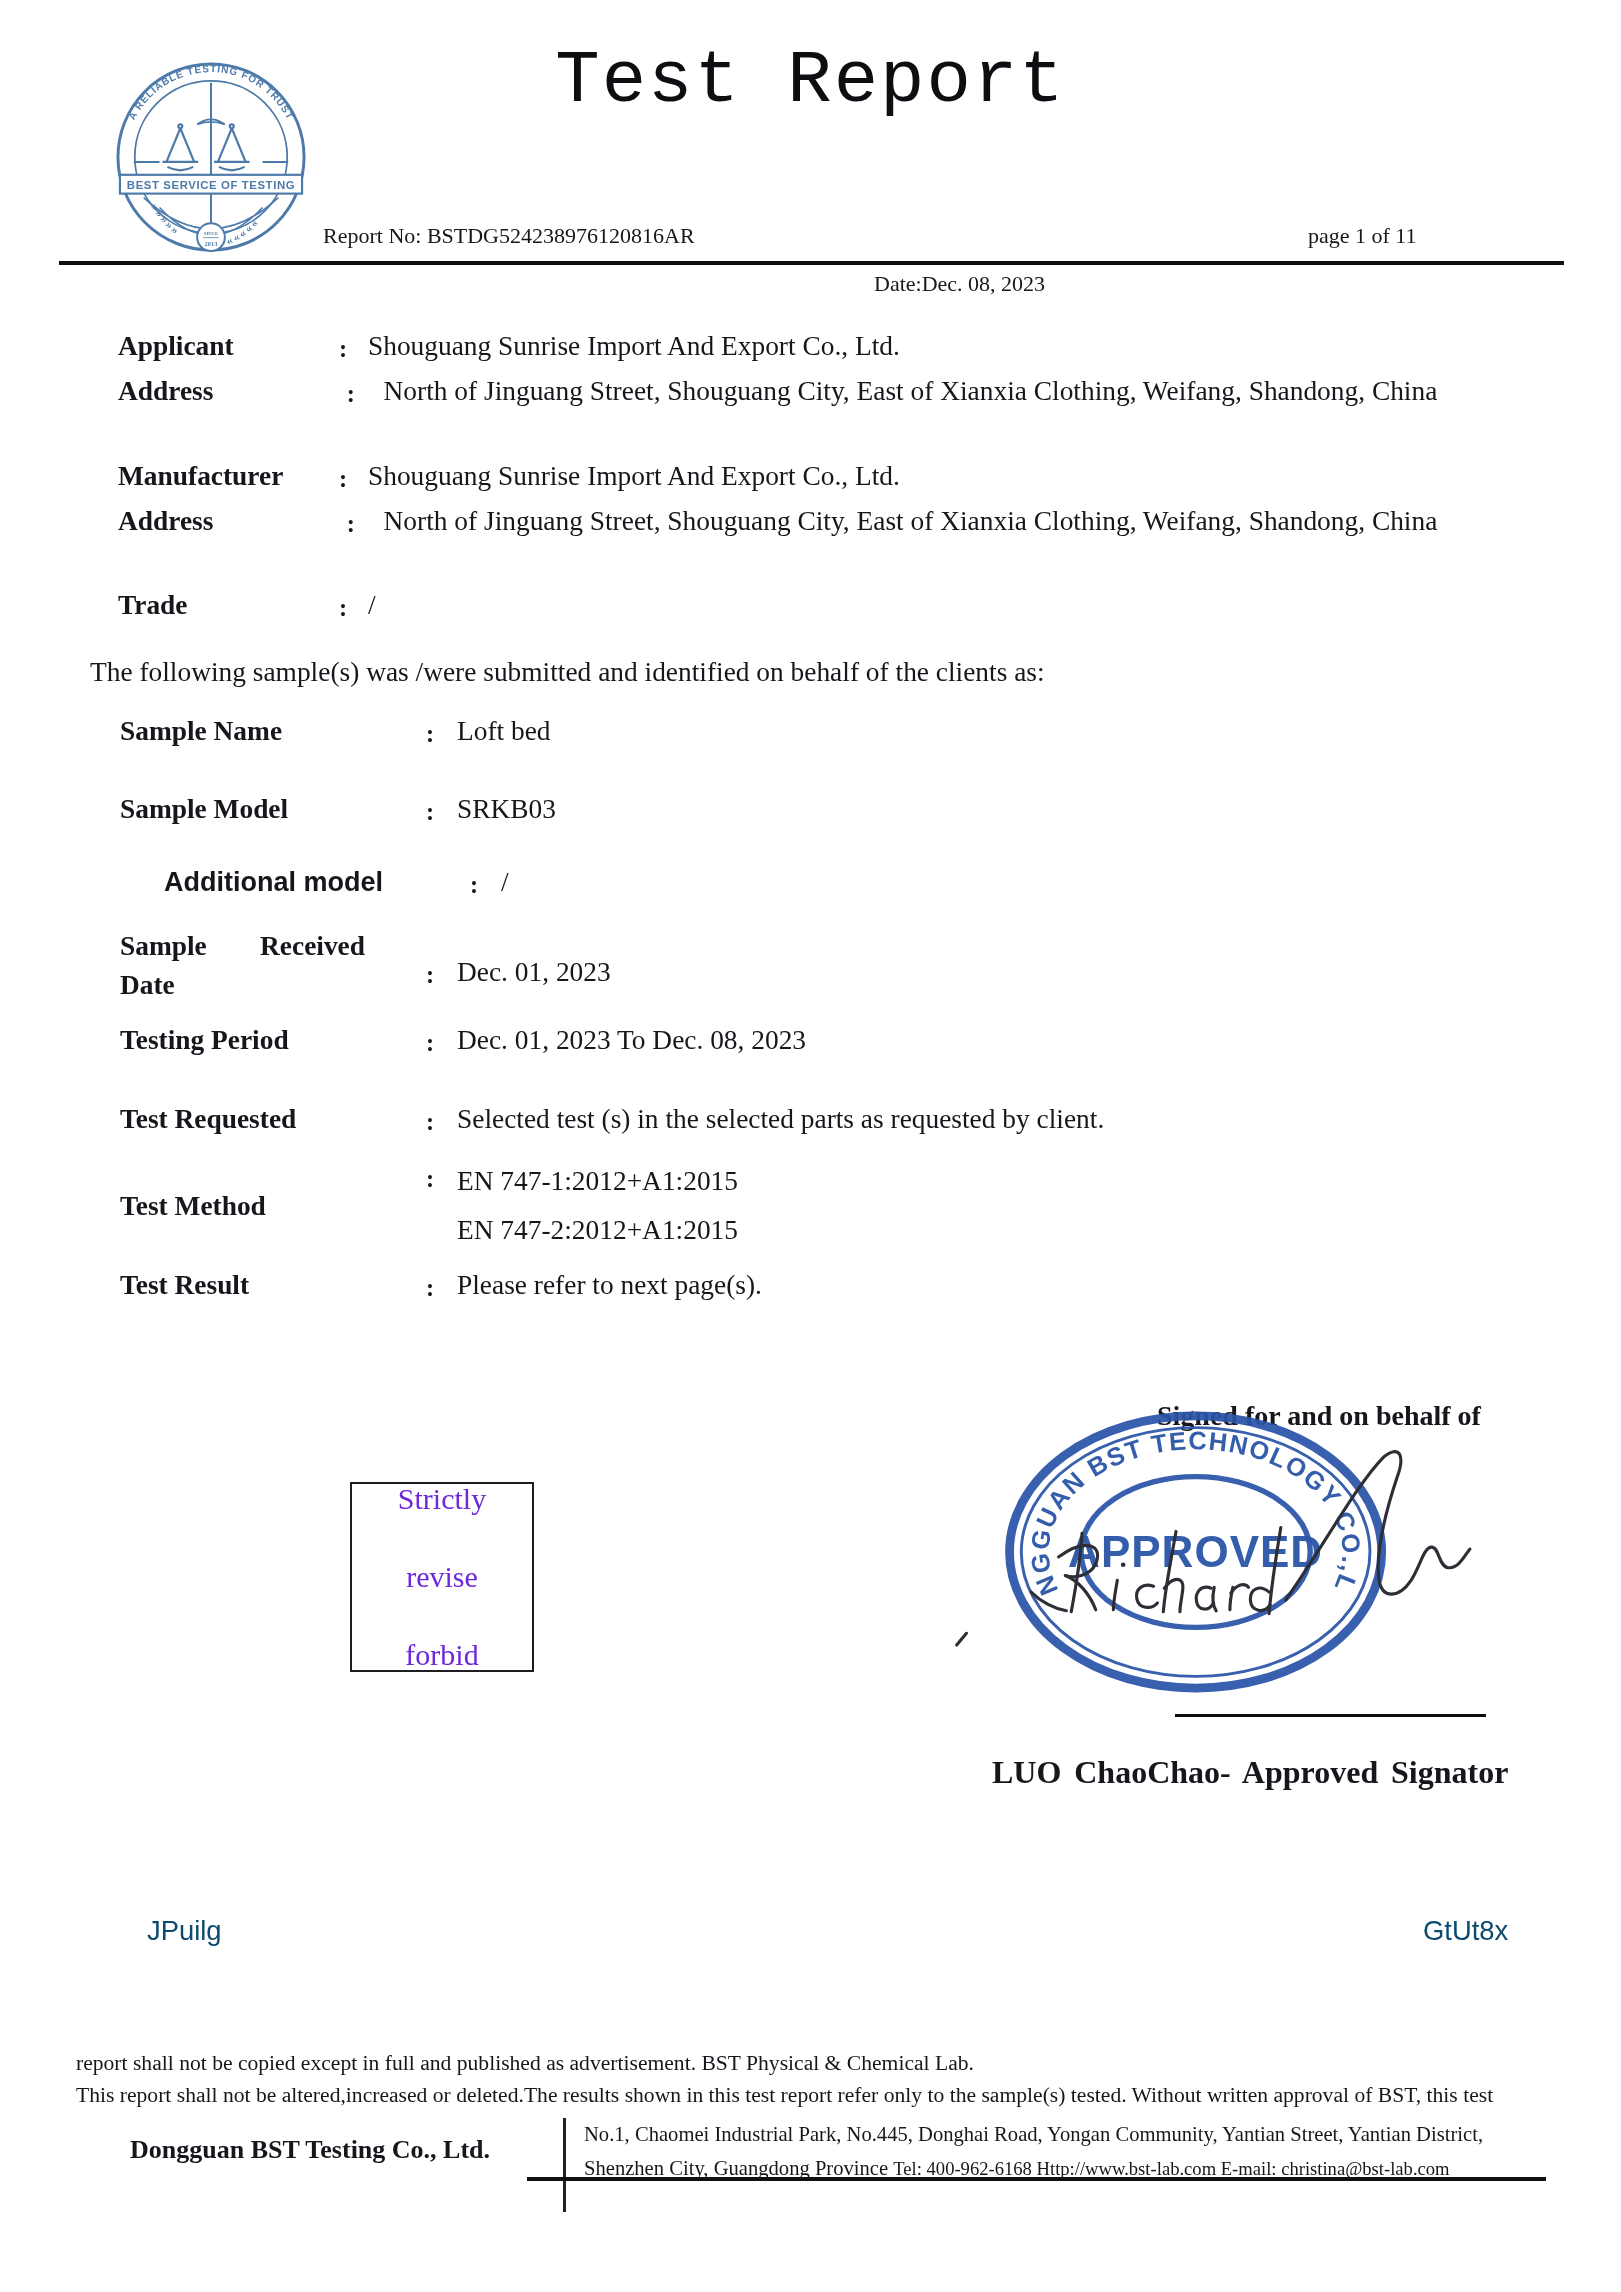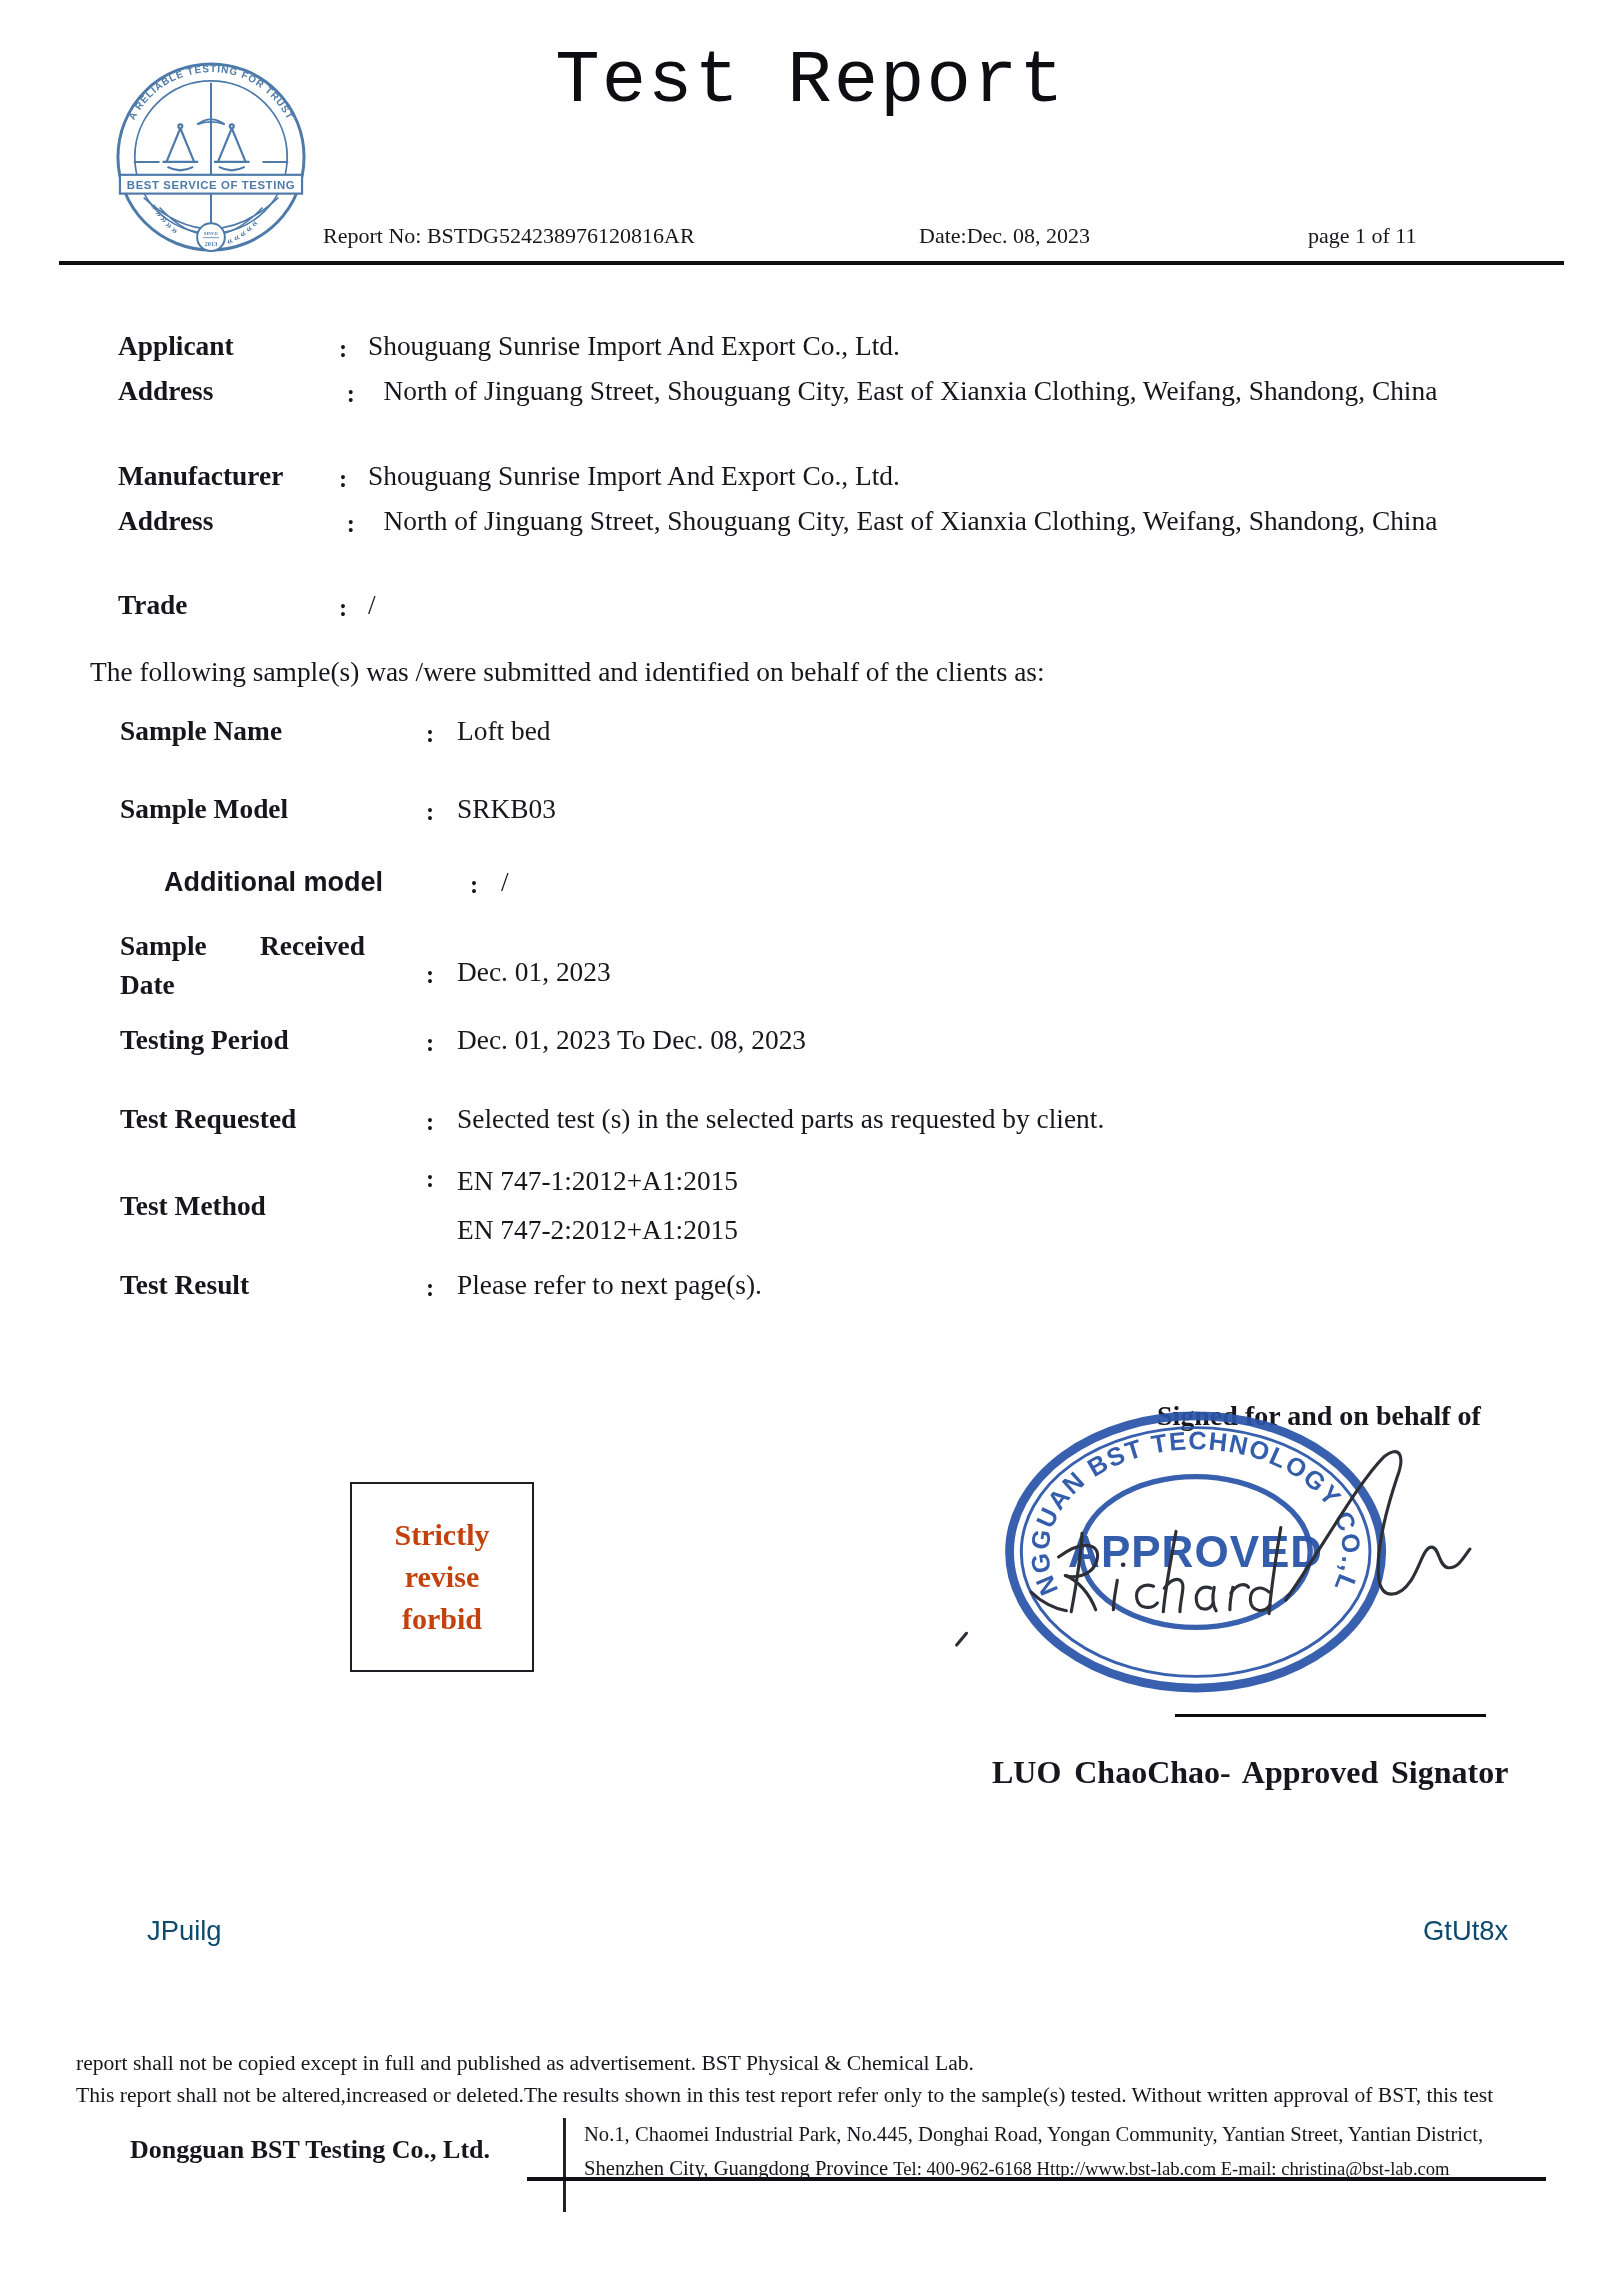--- a/index.html
+++ b/index.html
@@ -8,21 +8,21 @@
     font-family:"Liberation Serif", serif;color:#16161c;overflow:hidden;
   }
   
   .logo{position:absolute;left:114px;top:59px;width:194px;height:194px;opacity:.88;}
   .title{
     position:absolute;left:0;top:39px;width:100%;text-align:center;
     font-family:"Liberation Mono", monospace;font-weight:normal;font-size:74px;
     letter-spacing:2px;color:#0d0d12;
   }
   .hmeta span{position:absolute;top:223px;font-size:22px;white-space:nowrap;text-align:center;}
-  .hmeta .rn{left:323px;} .hmeta .dt{left:919px;} .hmeta .pg{left:1308px;}
+  .hmeta .rn{left:323px;} .hmeta .dt{left:874px;margin-top:48px;} .hmeta .pg{left:1308px;}
   .hrule{position:absolute;left:59px;top:261px;width:1505px;height:3.9px;background:#101014;}
   
   .prow{position:absolute;left:118px;display:flex;font-size:27.4px;line-height:39px;}
   .prow .lbl{width:221px;font-weight:bold;flex:none;}
   .prow .col{width:29px;flex:none;font-weight:bold;font-size:24.5px;padding-top:2px;}
   .prow .val{width:1142px;}
   
   .intro{position:absolute;left:90px;top:657px;font-size:27.4px;}
   .srow{position:absolute;left:120px;display:flex;font-size:27.4px;line-height:39px;}
   .srow .lbl{width:306px;font-weight:bold;flex:none;}
@@ -35,21 +35,21 @@
   .cv-mid .col{width:31px;margin-left:61px;flex:none;font-weight:bold;font-size:24.5px;padding-top:2px;}
   .vcenter{align-self:center;}
   
   .signedfor{position:absolute;left:1157px;top:1400px;font-size:28px;font-weight:bold;white-space:nowrap;z-index:1;}
   .stampwrap{position:absolute;left:941px;top:1400px;width:568px;height:353px;z-index:2;pointer-events:none;}
   .sigline{position:absolute;left:1175px;top:1714px;width:311px;height:2.9px;background:#0c0c0c;z-index:3;}
   .signator{position:absolute;left:992px;top:1754px;font-size:32px;font-weight:bold;word-spacing:4.9px;white-space:nowrap;}
   .revbox{
     position:absolute;left:350px;top:1482px;width:180px;height:186px;
     border:2.9px solid #1d1d22;display:flex;flex-direction:column;justify-content:center;
-    text-align:center;font-weight:bold;font-size:30px;line-height:42px;color:#c2410c;
+    text-align:center;font-weight:normal;font-size:30px;line-height:42px;color:#6d28d9;gap:36px;
   }
   
   .code{position:absolute;top:1915px;font-family:"Liberation Sans", sans-serif;font-size:27.4px;color:#0c4a6e;}
   .code.left{left:147px;} .code.right{left:1423px;}
   .disclaimer{position:absolute;left:76px;top:2047px;width:1475px;font-size:21.6px;line-height:32px;}
   .f-company{position:absolute;left:130px;top:2135px;font-size:26px;font-weight:bold;white-space:nowrap;}
   .f-vline{position:absolute;left:563px;top:2118px;width:2.9px;height:94px;background:#222;}
   .f-addr{position:absolute;left:584px;top:2117px;width:941px;font-size:20.6px;line-height:34px;white-space:nowrap;}
   .f-addr .small{font-size:18.6px;}
   .f-hline{position:absolute;left:527px;top:2177px;width:1019px;height:3.9px;background:#101014;}

